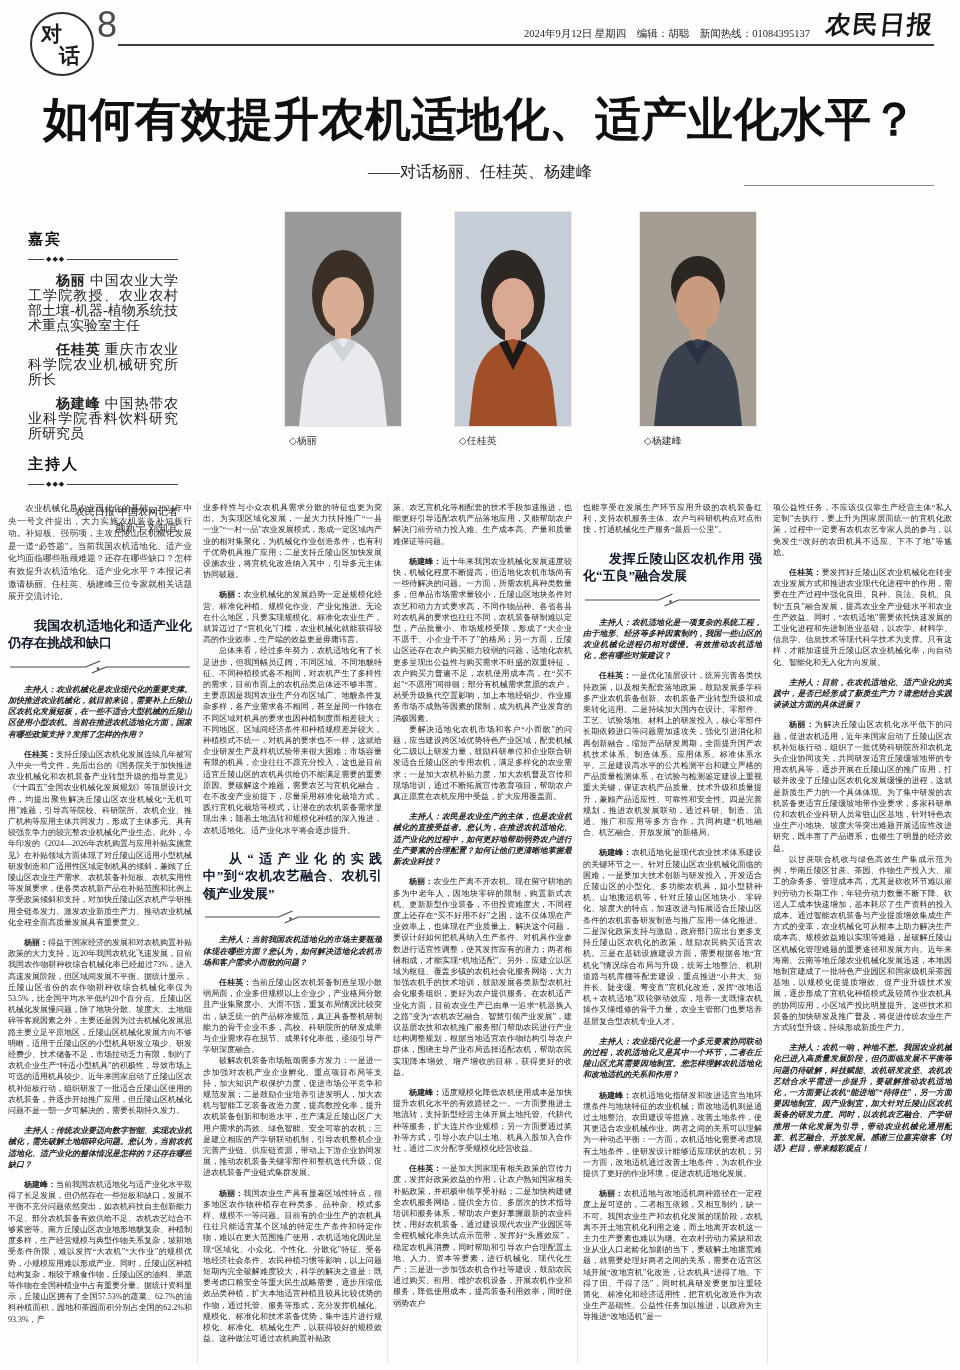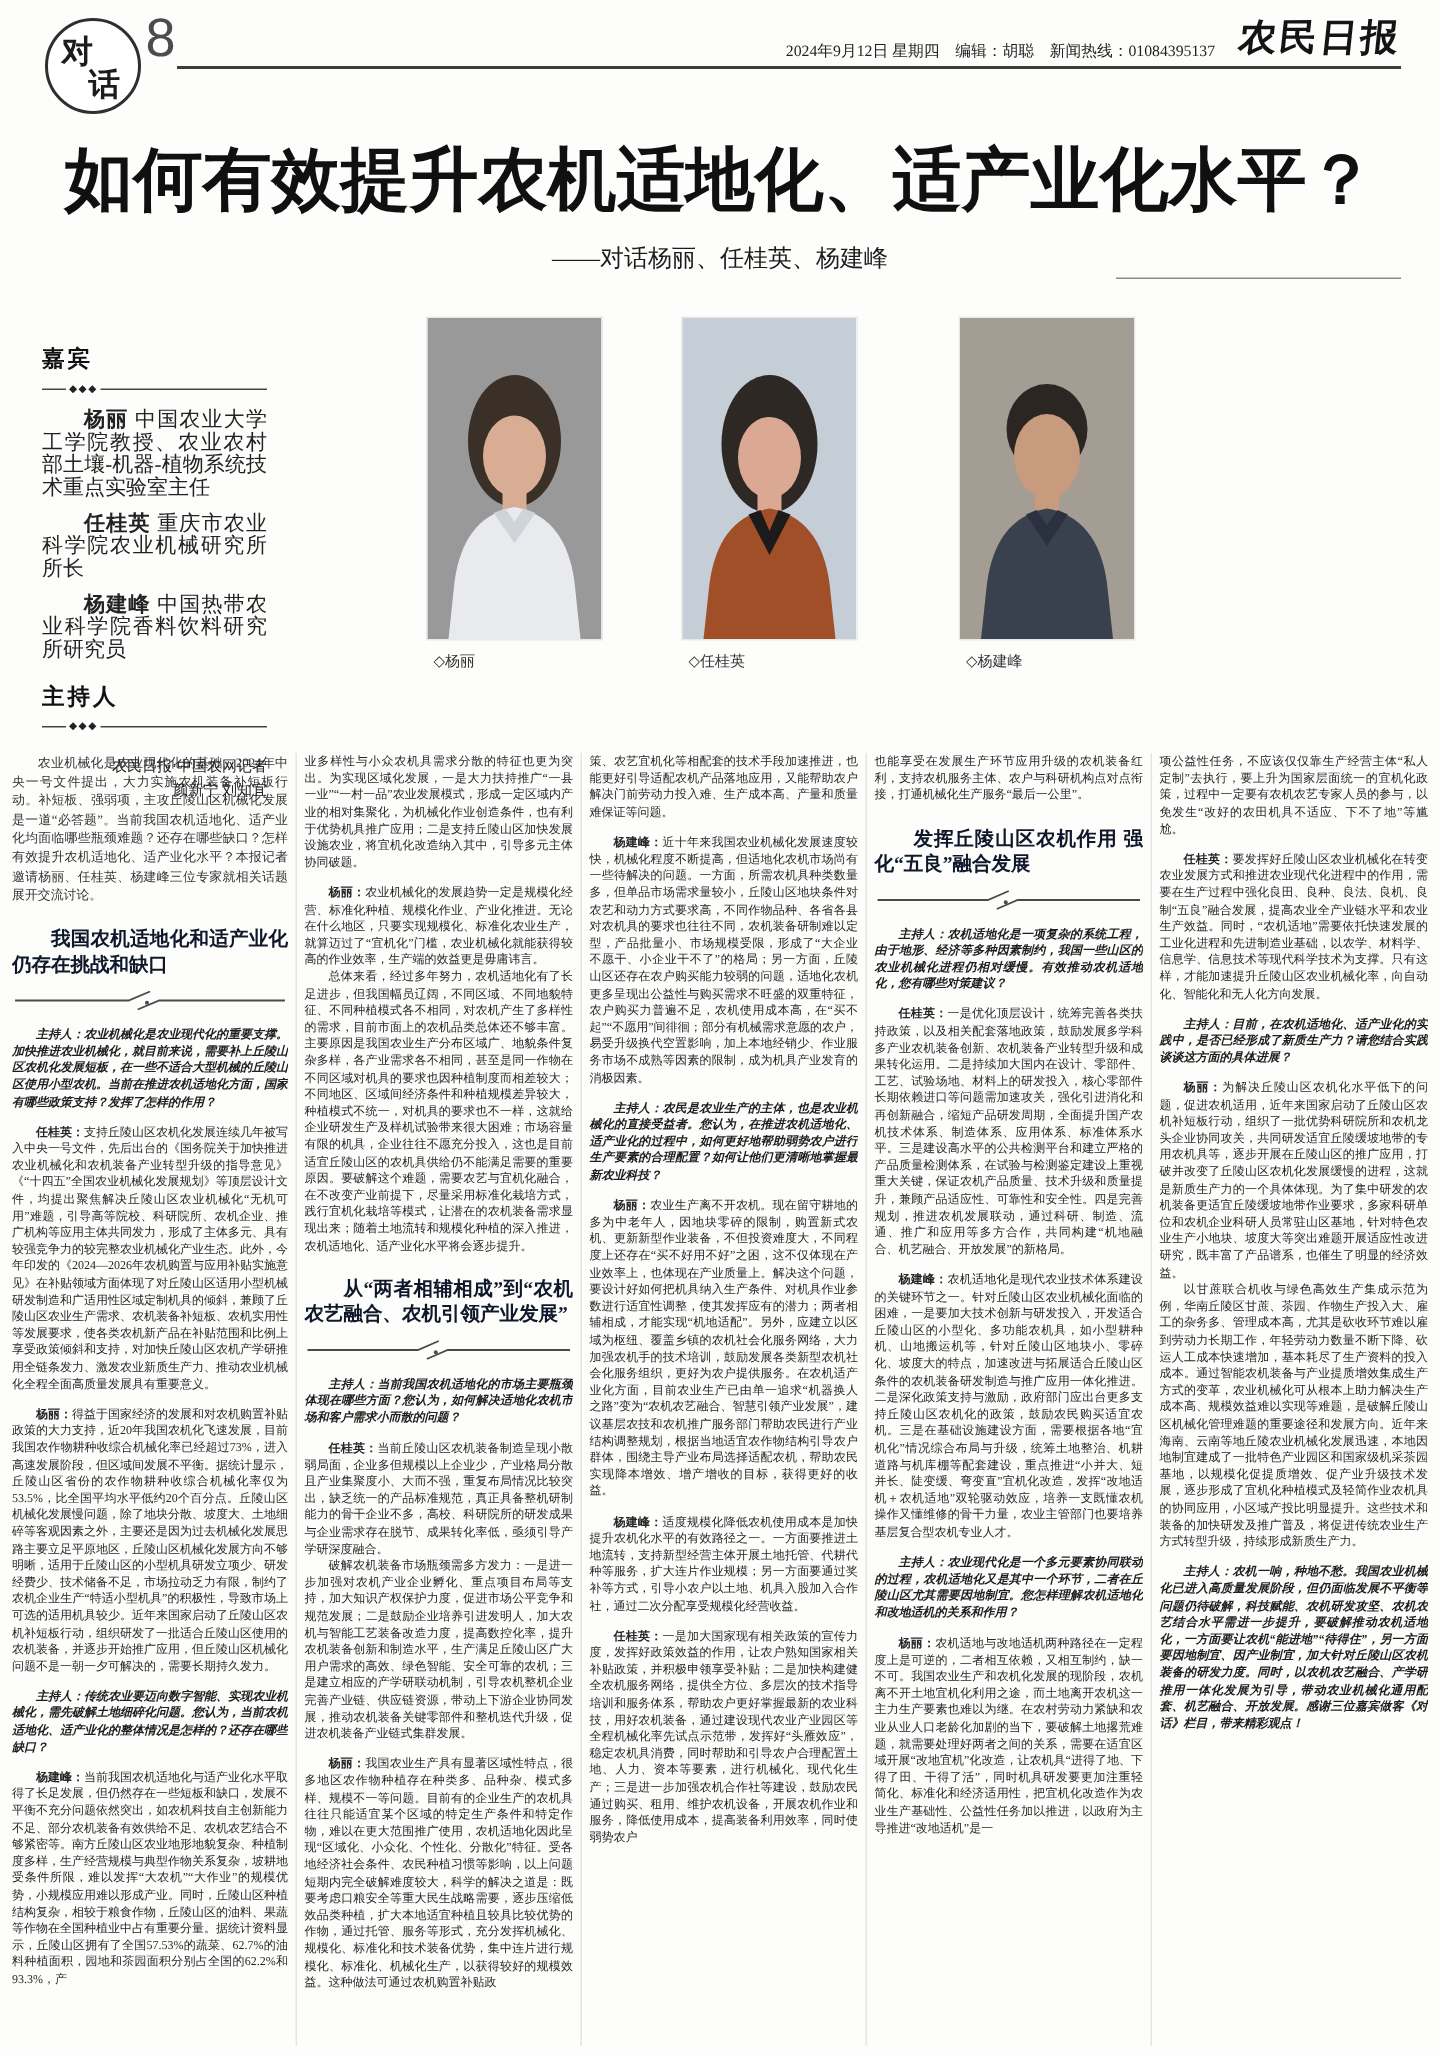--- a/index.html
+++ b/index.html
@@ -146,53 +146,55 @@
       <p class="host"><b>主持人：</b>农业机械化是农业现代化的重要支撑。加快推进农业机械化，就目前来说，需要补上丘陵山区农机化发展短板，在一些不适合大型机械的丘陵山区使用小型农机。当前在推进农机适地化方面，国家有哪些政策支持？发挥了怎样的作用？</p>
       <p class="para"><b>任桂英：</b>支持丘陵山区农机化发展连续几年被写入中央一号文件，先后出台的《国务院关于加快推进农业机械化和农机装备产业转型升级的指导意见》《“十四五”全国农业机械化发展规划》等顶层设计文件，均提出聚焦解决丘陵山区农业机械化“无机可用”难题，引导高等院校、科研院所、农机企业、推广机构等应用主体共同发力，形成了主体多元、具有较强竞争力的较完整农业机械化产业生态。此外，今年印发的《2024—2026年农机购置与应用补贴实施意见》在补贴领域方面体现了对丘陵山区适用小型机械研发制造和广适用性区域定制机具的倾斜，兼顾了丘陵山区农业生产需求、农机装备补短板、农机实用性等发展要求，使各类农机新产品在补贴范围和比例上享受政策倾斜和支持，对加快丘陵山区农机产学研推用全链条发力、激发农业新质生产力、推动农业机械化全程全面高质量发展具有重要意义。</p>
       <p class="para"><b>杨丽：</b>得益于国家经济的发展和对农机购置补贴政策的大力支持，近20年我国农机化飞速发展，目前我国农作物耕种收综合机械化率已经超过73%，进入高速发展阶段，但区域间发展不平衡。据统计显示，丘陵山区省份的农作物耕种收综合机械化率仅为53.5%，比全国平均水平低约20个百分点。丘陵山区机械化发展慢问题，除了地块分散、坡度大、土地细碎等客观因素之外，主要还是因为过去机械化发展思路主要立足平原地区，丘陵山区机械化发展方向不够明晰，适用于丘陵山区的小型机具研发立项少、研发经费少、技术储备不足，市场拉动乏力有限，制约了农机企业生产“特适小型机具”的积极性，导致市场上可选的适用机具较少。近年来国家启动了丘陵山区农机补短板行动，组织研发了一批适合丘陵山区使用的农机装备，并逐步开始推广应用，但丘陵山区机械化问题不是一朝一夕可解决的，需要长期持久发力。</p>
       <p class="host"><b>主持人：</b>传统农业要迈向数字智能、实现农业机械化，需先破解土地细碎化问题。您认为，当前农机适地化、适产业化的整体情况是怎样的？还存在哪些缺口？</p>
       <p class="para"><b>杨建峰：</b>当前我国农机适地化与适产业化水平取得了长足发展，但仍然存在一些短板和缺口，发展不平衡不充分问题依然突出，如农机科技自主创新能力不足、部分农机装备有效供给不足、农机农艺结合不够紧密等。南方丘陵山区农业地形地貌复杂、种植制度多样，生产经营规模与典型作物关系复杂，坡耕地受条件所限，难以发挥“大农机”“大作业”的规模优势，小规模应用难以形成产业。同时，丘陵山区种植结构复杂，相较于粮食作物，丘陵山区的油料、果蔬等作物在全国种植业中占有重要分量。据统计资料显示，丘陵山区拥有了全国57.53%的蔬菜、62.7%的油料种植面积，园地和茶园面积分别占全国的62.2%和93.3%，产</p>
     </div>
     <div class="col">
       <p class="cont">业多样性与小众农机具需求分散的特征也更为突出。为实现区域化发展，一是大力扶持推广“一县一业”“一村一品”农业发展模式，形成一定区域内产业的相对集聚化，为机械化作业创造条件，也有利于优势机具推广应用；二是支持丘陵山区加快发展设施农业，将宜机化改造纳入其中，引导多元主体协同破题。</p>
       <p class="para"><b>杨丽：</b>农业机械化的发展趋势一定是规模化经营、标准化种植、规模化作业、产业化推进。无论在什么地区，只要实现规模化、标准化农业生产，就算迈过了“宜机化”门槛，农业机械化就能获得较高的作业效率，生产端的效益更是毋庸讳言。</p>
       <p class="sub">总体来看，经过多年努力，农机适地化有了长足进步，但我国幅员辽阔，不同区域、不同地貌特征、不同种植模式各不相同，对农机产生了多样性的需求，目前市面上的农机品类总体还不够丰富。主要原因是我国农业生产分布区域广、地貌条件复杂多样，各产业需求各不相同，甚至是同一作物在不同区域对机具的要求也因种植制度而相差较大；不同地区、区域间经济条件和种植规模差异较大，种植模式不统一，对机具的要求也不一样，这就给企业研发生产及样机试验带来很大困难；市场容量有限的机具，企业往往不愿充分投入，这也是目前适宜丘陵山区的农机具供给仍不能满足需要的重要原因。要破解这个难题，需要农艺与宜机化融合，在不改变产业前提下，尽量采用标准化栽培方式，践行宜机化栽培等模式，让潜在的农机装备需求显现出来；随着土地流转和规模化种植的深入推进，农机适地化、适产业化水平将会逐步提升。</p>
-      <p class="heading">从“两者相辅相成”到“农机农艺融合、农机引领产业发展”</p>
+      <p class="heading">从“适产业化的实践中”到“农机农艺融合、农机引领产业发展”</p>
       <div class="sec-divider">
         <svg viewBox="0 0 180 14" preserveAspectRatio="none">
           <path d="M2 7 H76 L90 1 M82 13 L96 7 H178" stroke="#4a4a4a" stroke-width="1.2" fill="none"></path>
           <circle cx="88" cy="8.5" r="1.3" fill="#4a4a4a"></circle>
         </svg>
       </div>
       <p class="host"><b>主持人：</b>当前我国农机适地化的市场主要瓶颈体现在哪些方面？您认为，如何解决适地化农机市场和客户需求小而散的问题？</p>
       <p class="para"><b>任桂英：</b>当前丘陵山区农机装备制造呈现小散弱局面，企业多但规模以上企业少，产业格局分散且产业集聚度小、大而不强，重复布局情况比较突出，缺乏统一的产品标准规范，真正具备整机研制能力的骨干企业不多，高校、科研院所的研发成果与企业需求存在脱节、成果转化率低，亟须引导产学研深度融合。</p>
       <p class="sub">破解农机装备市场瓶颈需多方发力：一是进一步加强对农机产业企业孵化、重点项目布局等支持，加大知识产权保护力度，促进市场公平竞争和规范发展；二是鼓励企业培养引进发明人，加大农机与智能工艺装备改造力度，提高数控化率，提升农机装备创新和制造水平，生产满足丘陵山区广大用户需求的高效、绿色智能、安全可靠的农机；三是建立相应的产学研联动机制，引导农机整机企业完善产业链、供应链资源，带动上下游企业协同发展，推动农机装备关键零部件和整机迭代升级，促进农机装备产业链式集群发展。</p>
       <p class="para"><b>杨丽：</b>我国农业生产具有显著区域性特点，很多地区农作物种植存在种类多、品种杂、模式多样、规模不一等问题。目前有的企业生产的农机具往往只能适宜某个区域的特定生产条件和特定作物，难以在更大范围推广使用，农机适地化因此呈现“区域化、小众化、个性化、分散化”特征。受各地经济社会条件、农民种植习惯等影响，以上问题短期内完全破解难度较大，科学的解决之道是：既要考虑口粮安全等重大民生战略需要，逐步压缩低效品类种植，扩大本地适宜种植且较具比较优势的作物，通过托管、服务等形式，充分发挥机械化、规模化、标准化和技术装备优势，集中连片进行规模化、标准化、机械化生产，以获得较好的规模效益。这种做法可通过农机购置补贴政</p>
     </div>
     <div class="col">
       <p class="cont">策、农艺宜机化等相配套的技术手段加速推进，也能更好引导适配农机产品落地应用，又能帮助农户解决门前劳动力投入难、生产成本高、产量和质量难保证等问题。</p>
       <p class="para"><b>杨建峰：</b>近十年来我国农业机械化发展速度较快，机械化程度不断提高，但适地化农机市场尚有一些待解决的问题。一方面，所需农机具种类数量多，但单品市场需求量较小，丘陵山区地块条件对农艺和动力方式要求高，不同作物品种、各省各县对农机具的要求也往往不同，农机装备研制难以定型，产品批量小、市场规模受限，形成了“大企业不愿干、小企业干不了”的格局；另一方面，丘陵山区还存在农户购买能力较弱的问题，适地化农机更多呈现出公益性与购买需求不旺盛的双重特征，农户购买力普遍不足，农机使用成本高，在“买不起”“不愿用”间徘徊；部分有机械需求意愿的农户，易受升级换代空置影响，加上本地经销少、作业服务市场不成熟等因素的限制，成为机具产业发育的消极因素。</p>
+      <p class="sub">要解决适地化农机市场和客户“小而散”的问题，应当建设跨区域优势特色产业区域，配套机械化二级以上研发力量，鼓励科研单位和企业联合研发适合丘陵山区的专用农机，满足多样化的农业需求；一是加大农机补贴力度，加大农机普及宣传和现场培训，通过不断拓展宣传教育项目，帮助农户真正愿意在农机应用中受益，扩大应用覆盖面。</p>
       <p class="host"><b>主持人：</b>农民是农业生产的主体，也是农业机械化的直接受益者。您认为，在推进农机适地化、适产业化的过程中，如何更好地帮助弱势农户进行生产要素的合理配置？如何让他们更清晰地掌握最新农业科技？</p>
       <p class="para"><b>杨丽：</b>农业生产离不开农机。现在留守耕地的多为中老年人，因地块零碎的限制，购置新式农机、更新新型作业装备，不但投资难度大，不同程度上还存在“买不好用不好”之困，这不仅体现在产业效率上，也体现在产业质量上。解决这个问题，要设计好如何把机具纳入生产条件、对机具作业参数进行适宜性调整，使其发挥应有的潜力；两者相辅相成，才能实现“机地适配”。另外，应建立以区域为枢纽、覆盖乡镇的农机社会化服务网络，大力加强农机手的技术培训，鼓励发展各类新型农机社会化服务组织，更好为农户提供服务。在农机适产业化方面，目前农业生产已由单一追求“机器换人之路”变为“农机农艺融合、智慧引领产业发展”，建议基层农技和农机推广服务部门帮助农民进行产业结构调整规划，根据当地适宜农作物结构引导农户群体，围绕主导产业布局选择适配农机，帮助农民实现降本增效、增产增收的目标，获得更好的收益。</p>
       <p class="para"><b>杨建峰：</b>适度规模化降低农机使用成本是加快提升农机化水平的有效路径之一。一方面要推进土地流转，支持新型经营主体开展土地托管、代耕代种等服务，扩大连片作业规模；另一方面要通过奖补等方式，引导小农户以土地、机具入股加入合作社，通过二次分配享受规模化经营收益。</p>
       <p class="para"><b>任桂英：</b>一是加大国家现有相关政策的宣传力度，发挥好政策效益的作用，让农户熟知国家相关补贴政策，并积极申领享受补贴；二是加快构建健全农机服务网络，提供全方位、多层次的技术指导培训和服务体系，帮助农户更好掌握最新的农业科技，用好农机装备，通过建设现代农业产业园区等全程机械化率先试点示范带，发挥好“头雁效应”，稳定农机具消费，同时帮助和引导农户合理配置土地、人力、资本等要素，进行机械化、现代化生产；三是进一步加强农机合作社等建设，鼓励农民通过购买、租用、维护农机设备，开展农机作业和服务，降低使用成本，提高装备利用效率，同时使弱势农户</p>
     </div>
     <div class="col">
       <p class="cont">也能享受在发展生产环节应用升级的农机装备红利，支持农机服务主体、农户与科研机构点对点衔接，打通机械化生产服务“最后一公里”。</p>
       <p class="heading">发挥丘陵山区农机作用 强化“五良”融合发展</p>
       <div class="sec-divider">
         <svg viewBox="0 0 180 14" preserveAspectRatio="none">
           <path d="M2 7 H76 L90 1 M82 13 L96 7 H178" stroke="#4a4a4a" stroke-width="1.2" fill="none"></path>
           <circle cx="88" cy="8.5" r="1.3" fill="#4a4a4a"></circle>
         </svg>
       </div>
       <p class="host"><b>主持人：</b>农机适地化是一项复杂的系统工程，由于地形、经济等多种因素制约，我国一些山区的农业机械化进程仍相对缓慢。有效推动农机适地化，您有哪些对策建议？</p>
       <p class="para"><b>任桂英：</b>一是优化顶层设计，统筹完善各类扶持政策，以及相关配套落地政策，鼓励发展多学科多产业农机装备创新、农机装备产业转型升级和成果转化运用。二是持续加大国内在设计、零部件、工艺、试验场地、材料上的研发投入，核心零部件长期依赖进口等问题需加速攻关，强化引进消化和再创新融合，缩短产品研发周期，全面提升国产农机技术体系、制造体系、应用体系、标准体系水平。三是建设高水平的公共检测平台和建立严格的产品质量检测体系，在试验与检测鉴定建设上重视重大关键，保证农机产品质量、技术升级和质量提升，兼顾产品适应性、可靠性和安全性。四是完善规划，推进农机发展联动，通过科研、制造、流通、推广和应用等多方合作，共同构建“机地融合、机艺融合、开放发展”的新格局。</p>
       <p class="para"><b>杨建峰：</b>农机适地化是现代农业技术体系建设的关键环节之一。针对丘陵山区农业机械化面临的困难，一是要加大技术创新与研发投入，开发适合丘陵山区的小型化、多功能农机具，如小型耕种机、山地搬运机等，针对丘陵山区地块小、零碎化、坡度大的特点，加速改进与拓展适合丘陵山区条件的农机装备研发制造与推广应用一体化推进。二是深化政策支持与激励，政府部门应出台更多支持丘陵山区农机化的政策，鼓励农民购买适宜农机。三是在基础设施建设方面，需要根据各地“宜机化”情况综合布局与升级，统筹土地整治、机耕道路与机库棚等配套建设，重点推进“小并大、短并长、陡变缓、弯变直”宜机化改造，发挥“改地适机＋农机适地”双轮驱动效应，培养一支既懂农机操作又懂维修的骨干力量，农业主管部门也要培养基层复合型农机专业人才。</p>
       <p class="host"><b>主持人：</b>农业现代化是一个多元要素协同联动的过程，农机适地化又是其中一个环节，二者在丘陵山区尤其需要因地制宜。您怎样理解农机适地化和改地适机的关系和作用？</p>
+      <p class="para"><b>杨建峰：</b>农机适地化指研发和改进适宜当地环境条件与地块特征的农业机械；而改地适机则是通过土地整治、农田建设等措施，改善土地条件，使其更适合农业机械作业。两者之间的关系可以理解为一种动态平衡：一方面，农机适地化需要考虑现有土地条件，使研发设计能够适应现状的农机；另一方面，改地适机通过改善土地条件，为农机作业提供了更好的作业环境，促进农机适地化发展。</p>
       <p class="para"><b>杨丽：</b>农机适地与改地适机两种路径在一定程度上是可逆的，二者相互依赖，又相互制约，缺一不可。我国农业生产和农机化发展的现阶段，农机离不开土地宜机化利用之途，而土地离开农机这一主力生产要素也难以为继。在农村劳动力紧缺和农业从业人口老龄化加剧的当下，要破解土地撂荒难题，就需要处理好两者之间的关系，需要在适宜区域开展“改地宜机”化改造，让农机具“进得了地、下得了田、干得了活”，同时机具研发要更加注重轻简化、标准化和经济适用性，把宜机化改造作为农业生产基础性、公益性任务加以推进，以政府为主导推进“改地适机”是一</p>
     </div>
     <div class="col">
       <p class="cont">项公益性任务，不应该仅仅靠生产经营主体“私人定制”去执行，要上升为国家层面统一的宜机化政策，过程中一定要有农机农艺专家人员的参与，以免发生“改好的农田机具不适应、下不了地”等尴尬。</p>
       <p class="para"><b>任桂英：</b>要发挥好丘陵山区农业机械化在转变农业发展方式和推进农业现代化进程中的作用，需要在生产过程中强化良田、良种、良法、良机、良制“五良”融合发展，提高农业全产业链水平和农业生产效益。同时，“农机适地”需要依托快速发展的工业化进程和先进制造业基础，以农学、材料学、信息学、信息技术等现代科学技术为支撑。只有这样，才能加速提升丘陵山区农业机械化率，向自动化、智能化和无人化方向发展。</p>
       <p class="host"><b>主持人：</b>目前，在农机适地化、适产业化的实践中，是否已经形成了新质生产力？请您结合实践谈谈这方面的具体进展？</p>
       <p class="para"><b>杨丽：</b>为解决丘陵山区农机化水平低下的问题，促进农机适用，近年来国家启动了丘陵山区农机补短板行动，组织了一批优势科研院所和农机龙头企业协同攻关，共同研发适宜丘陵缓坡地带的专用农机具等，逐步开展在丘陵山区的推广应用，打破并改变了丘陵山区农机化发展缓慢的进程，这就是新质生产力的一个具体体现。为了集中研发的农机装备更适宜丘陵缓坡地带作业要求，多家科研单位和农机企业科研人员常驻山区基地，针对特色农业生产小地块、坡度大等突出难题开展适应性改进研究，既丰富了产品谱系，也催生了明显的经济效益。</p>
       <p class="sub">以甘蔗联合机收与绿色高效生产集成示范为例，华南丘陵区甘蔗、茶园、作物生产投入大、雇工的杂务多、管理成本高，尤其是砍收环节难以雇到劳动力长期工作，年轻劳动力数量不断下降、砍运人工成本快速增加，基本耗尽了生产资料的投入成本。通过智能农机装备与产业提质增效集成生产方式的变革，农业机械化可从根本上助力解决生产成本高、规模效益难以实现等难题，是破解丘陵山区机械化管理难题的重要途径和发展方向。近年来海南、云南等地丘陵农业机械化发展迅速，本地因地制宜建成了一批特色产业园区和国家级机采茶园基地，以规模化促提质增效、促产业升级技术发展，逐步形成了宜机化种植模式及轻简作业农机具的协同应用，小区域产投比明显提升。这些技术和装备的加快研发及推广普及，将促进传统农业生产方式转型升级，持续形成新质生产力。</p>
       <p class="host"><b>主持人：</b>农机一响，种地不愁。我国农业机械化已进入高质量发展阶段，但仍面临发展不平衡等问题仍待破解，科技赋能、农机研发攻坚、农机农艺结合水平需进一步提升，要破解推动农机适地化，一方面要让农机“能进地”“待得住”，另一方面要因地制宜、因产业制宜，加大针对丘陵山区农机装备的研发力度。同时，以农机农艺融合、产学研推用一体化发展为引导，带动农业机械化通用配套、机艺融合、开放发展。感谢三位嘉宾做客《对话》栏目，带来精彩观点！</p>
     </div>

